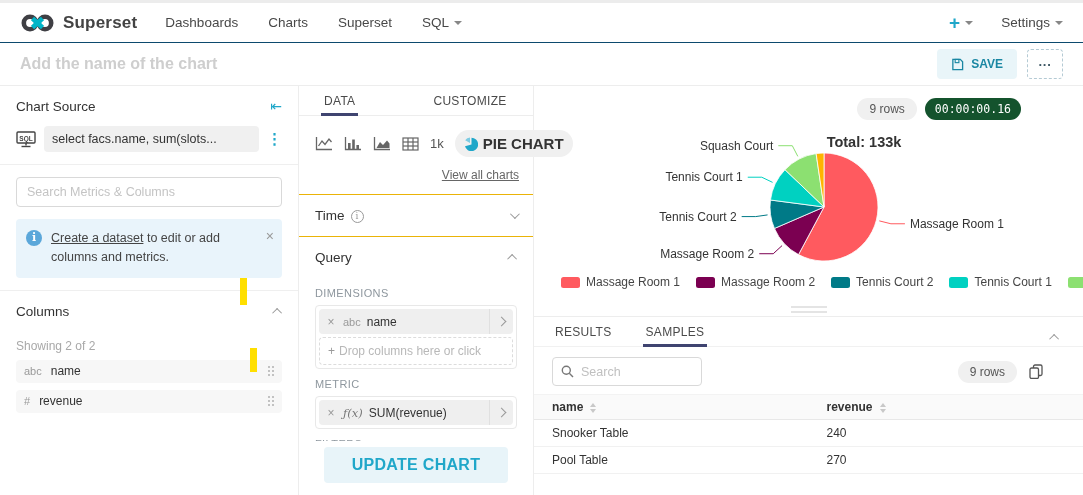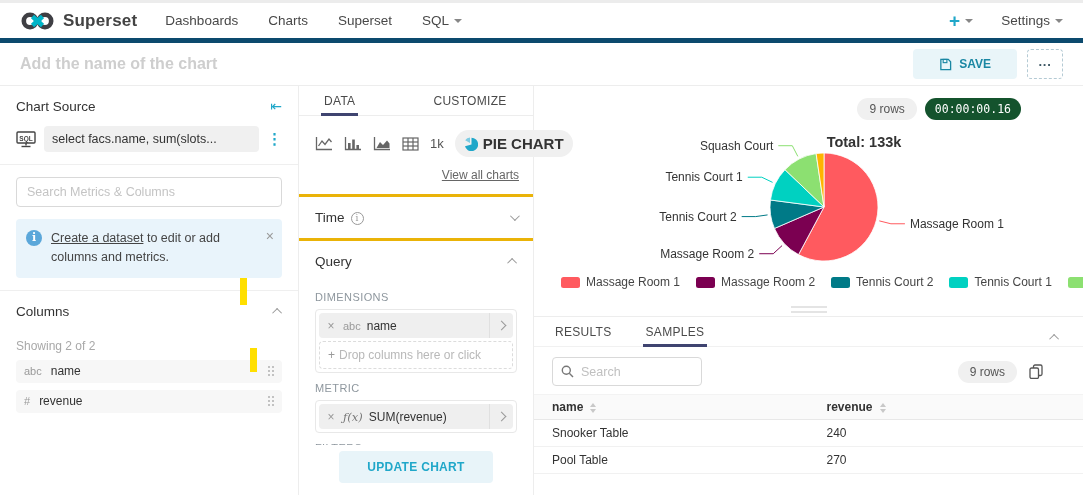--- a/index.html
+++ b/index.html
@@ -2,33 +2,33 @@
 <html><head>
 <meta charset="utf-8">
 <style>
   * { box-sizing: border-box; margin: 0; padding: 0; }
   html,body { width: 1083px; height: 495px; overflow: hidden; }
   body { font-family: "Liberation Sans", sans-serif; font-size: 13px; color: #333; background:#fff; position: relative; }
   a { text-decoration: none; color: inherit; }
 
   .topstrip { height:3px; background:#ececec; }
   
-  .topbar { height:40px; display:flex; align-items:center; padding:0 20px; border-bottom:5px solid #0c4a6e; }
+  .topbar { height:40px; display:flex; align-items:center; padding:0 20px; border-bottom:1px solid #0c4a6e; }
   .logo { display:flex; align-items:center; }
   .brand { font-weight:bold; font-size:17px; color:#434343; margin:0 28px 0 7px; letter-spacing:.2px; }
   .navlink { margin-right:30px; color:#484848; font-size:13.5px; cursor:pointer; }
   .caret { display:inline-block; width:0; height:0; border-left:4px solid transparent; border-right:4px solid transparent; border-top:4px solid #878787; margin-left:5px; vertical-align:middle; }
   .topbar-right { margin-left:auto; display:flex; align-items:center; gap:28px; }
   .plus-btn { color:#20a7c9; font-size:19px; font-weight:bold; cursor:pointer; }
   .settings-btn { color:#484848; font-size:13.5px; cursor:pointer; }
 
   
   .titlebar { height:43px; display:flex; align-items:center; padding:0 20px; border-bottom:1px solid #ededed; }
   .title-placeholder { font-size:16px; font-weight:bold; color:#cecece; }
-  .save-btn { margin-left:auto; background:#e9f5f9; color:#1a87a3; font-weight:bold; font-size:12px; padding:0 26px; height:30px; border-radius:4px; border:none; display:flex; gap:7px; align-items:center; cursor:pointer; }
+  .save-btn { margin-left:auto; background:#e9f5f9; color:#1a87a3; font-weight:bold; font-size:12px; padding:0 14px; height:30px; border-radius:4px; border:none; display:flex; gap:7px; align-items:center; cursor:pointer; }
   .more-btn { margin-left:10px; width:36px; height:30px; border:1px dashed #b4cad4; border-radius:4px; color:#3c5663; font-weight:bold; font-size:13px; background:#fff; cursor:pointer; line-height:1; }
 
   
   .main { display:flex; height:409px; position:relative; }
   .ymark { position:absolute; width:7px; background:#ffdf00; z-index:5; }
   .ymark1 { left:240px; top:192px; height:27px; }
   .ymark2 { left:250px; top:262px; height:24px; }
 
   
   .left-panel { width:299px; border-right:1px solid #ededed; padding:12px 16px; flex:none; }
@@ -62,35 +62,35 @@
   .tabs { display:flex; height:30px; border-bottom:1px solid #ededed; font-size:12px; letter-spacing:.3px; }
   .tab { padding:0 3px; display:flex; align-items:center; color:#4a4a4a; position:relative; cursor:pointer; }
   .tab-data { margin-left:22px; }
   .tab-customize { margin-left:72px; }
   .tab.active::after { content:""; position:absolute; left:0; right:0; bottom:-1px; height:3px; background:#3f4470; }
   .viz-row { display:flex; align-items:center; gap:11px; padding:14px 12px 0 16px; }
   .viz-icon { cursor:pointer; display:flex; }
   .num4k { font-size:13px; color:#555; cursor:pointer; }
   .pie-chip { display:flex; align-items:center; gap:5px; background:#f0f0f0; border-radius:15px; padding:5px 9px; font-size:15px; font-weight:bold; color:#333; cursor:pointer; white-space:nowrap; }
   .view-all { display:block; text-align:right; padding:11px 14px 12px; font-size:12px; color:#666; text-decoration:underline; cursor:pointer; }
-  .section-row { display:flex; justify-content:space-between; align-items:center; padding:13px 16px; border-top:3px solid #eab308; font-size:13.5px; }
+  .section-row { display:flex; justify-content:space-between; align-items:center; padding:13px 16px; border-top:1px solid #eab308; font-size:13.5px; }
   .circle-i { display:inline-flex; width:13px; height:13px; border:1px solid #999; border-radius:50%; color:#999; font-size:9px; align-items:center; justify-content:center; margin-left:6px; vertical-align:middle; font-family:"DejaVu Serif", serif; }
   .ctl { padding:0 16px; }
   .ctl-label { margin-top:9px; font-size:11px; color:#8e979e; letter-spacing:.4px; }
   .ctl-box { margin-top:6px; border:1px solid #e8e8e8; border-radius:4px; padding:3px; }
   .chip { background:#efefef; border-radius:4px; display:flex; align-items:center; font-size:12px; color:#333; height:25px; cursor:pointer; }
   .chip-x { width:24px; text-align:center; color:#999; font-size:12px; cursor:pointer; flex:none; }
   .chip-prefix { color:#9a9a9a; font-size:11px; margin-right:6px; }
   .chip-fx { font-family:"DejaVu Serif", serif; font-style:italic; color:#777; font-size:11.5px; margin-right:6px; }
   .chip-arrow { margin-left:auto; width:24px; display:flex; justify-content:center; border-left:1px solid #e0e0e0; align-self:stretch; align-items:center; cursor:pointer; }
   .dropzone { border:1px dashed #dcdcdc; border-radius:4px; padding:6px 8px; color:#b8b8b8; font-size:12px; margin-top:3px; cursor:pointer; }
   .dropzone .plus { color:#9a9a9a; margin-right:4px; }
   .dropzone.solo { margin-top:6px; padding:7px 8px; }
   .btn-bar { position:absolute; bottom:0; left:0; right:0; padding:6px 0 12px; background:#fff; text-align:center; }
-  .update-btn { background:#e8f4f9; color:#20a7c9; font-weight:bold; font-size:12px; padding:9px 28px; border-radius:4px; border:none; letter-spacing:.3px; cursor:pointer; }
+  .update-btn { background:#e8f4f9; color:#20a7c9; font-weight:bold; font-size:16px; padding:9px 28px; border-radius:4px; border:none; letter-spacing:.3px; cursor:pointer; }
 
   
   .right-panel { flex:1; display:flex; flex-direction:column; position:relative; }
   .chart-header { display:flex; justify-content:flex-end; gap:8px; padding:12px 62px 0 0; align-items:center; height:34px; }
   .pill { background:#f0f0f0; border-radius:11px; padding:4px 12px; font-size:12px; color:#555; }
   .timer-pill { color:#fff; font-family:"DejaVu Sans Mono", monospace; font-size:11.5px; padding:4px 10px; border-radius:11px; }
   .chart-area { position:relative; height:196px; flex:none; }
   #pie-svg { position:absolute; left:0; top:0; }
   .pie-label { font-size:12px; fill:#333; }
   .pie-title { position:absolute; top:14px; left:250px; width:160px; text-align:center; font-weight:bold; font-size:14.5px; color:#333; }

